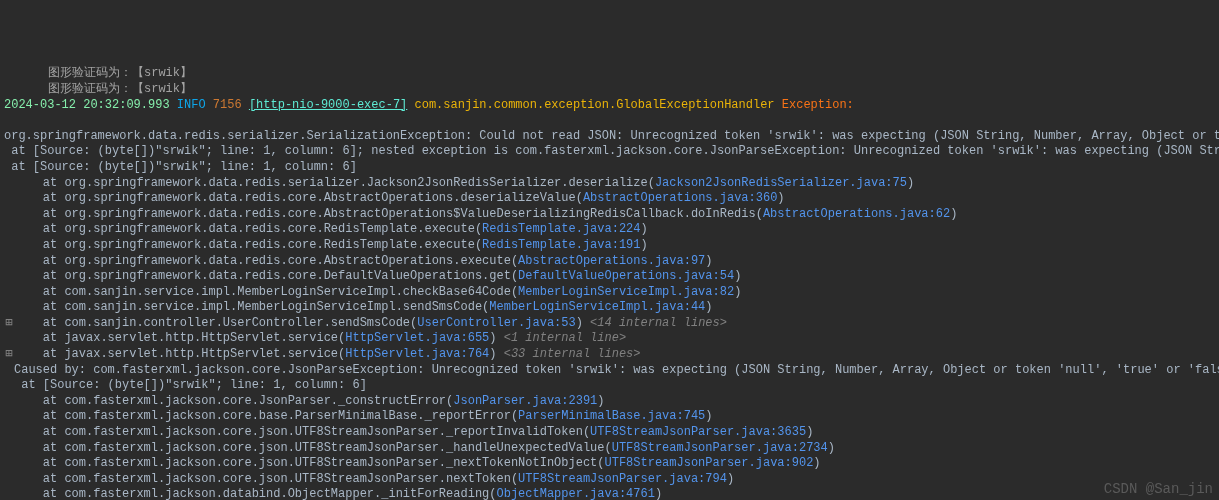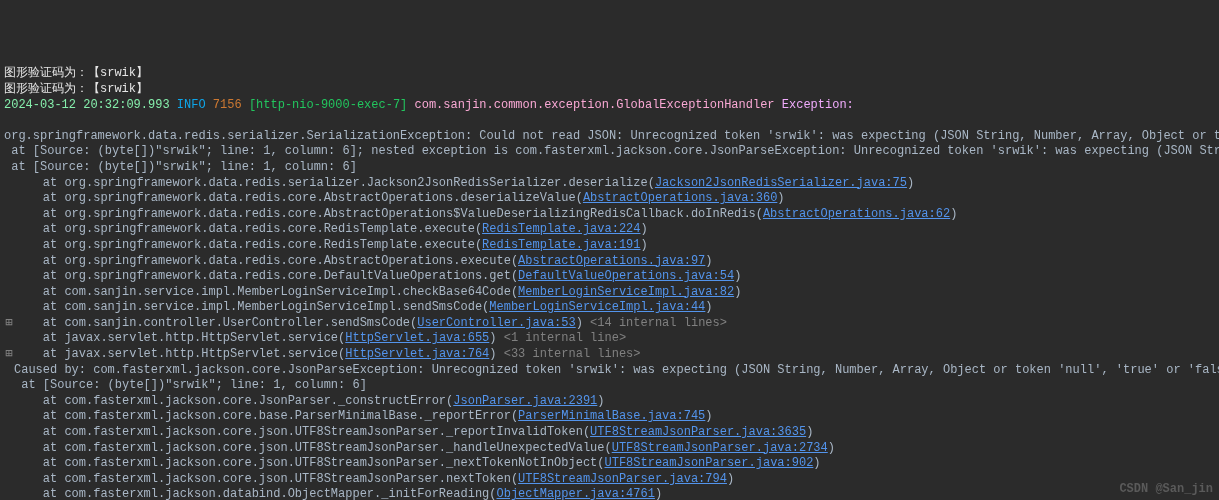--- a/index.html
+++ b/index.html
@@ -14,67 +14,68 @@
       font-size: 12px;
       line-height: 1.3;
       padding: 4px;
       white-space: pre;
       overflow: hidden;
     }
     .log-line {
       display: block;
     }
     .chinese-text {
-      color: #e5e5e5;
+      color: #a3a3a3;
+      margin-left: 44px;
     }
     .timestamp {
       color: #86efac;
     }
     .level-info {
       color: #0ea5e9;
     }
     .thread-id {
       color: #cc7832;
       margin-top: 32px;
     }
     .thread-name {
-      color: #22c55e;
+      color: #5eead4;
+      text-decoration: underline;
     }
     .class-name {
-      color: #f9a8d4;
+      color: #eab308;
       text-align: center;
     }
     .exception-label {
-      color: #f0abfc;
+      color: #f97316;
       text-align: right;
     }
     .stack-trace {
       color: #a9b7c6;
     }
     .link {
       color: #5394ec;
-      text-decoration: underline;
       cursor: pointer;
     }
     .internal {
       color: #808080;
+      font-style: italic;
     }
     .gutter-icon {
       display: inline-block;
       width: 10px;
       color: #808080;
       text-align: center;
     }
     .watermark {
       position: fixed;
       bottom: 2px;
       right: 6px;
-      font-size: 12px;
+      font-size: 14px;
       color: #5a5a5a;
-      font-weight: bold;
     }
   </style>
 </head>
 <body>
 
 
 
 <div id="console-output"><span class="log-line chinese-text">图形验证码为：【srwik】</span><span class="log-line chinese-text">图形验证码为：【srwik】</span><span class="log-line"><span class="timestamp">2024-03-12 20:32:09.993</span> <span class="level-info">INFO</span> <span class="thread-id">7156</span> <span class="thread-name">[http-nio-9000-exec-7]</span> <span class="class-name">com.sanjin.common.exception.GlobalExceptionHandler</span><span class="exception-label"> Exception:</span></span><span class="log-line"> </span><span class="log-line stack-trace">org.springframework.data.redis.serializer.SerializationException: Could not read JSON: Unrecognized token 'srwik': was expecting (JSON String, Number, Array, Object or token 'null', 'true' or 'false')</span><span class="log-line stack-trace"> at [Source: (byte[])"srwik"; line: 1, column: 6]; nested exception is com.fasterxml.jackson.core.JsonParseException: Unrecognized token 'srwik': was expecting (JSON String, Number, Array, Object or token 'null', 'true' or '</span><span class="log-line stack-trace"> at [Source: (byte[])"srwik"; line: 1, column: 6]</span><span class="log-line"><span class="gutter-icon"> </span><span class="stack-trace">    at org.springframework.data.redis.serializer.Jackson2JsonRedisSerializer.deserialize(</span><span class="link">Jackson2JsonRedisSerializer.java:75</span><span class="stack-trace">)</span></span><span class="log-line"><span class="gutter-icon"> </span><span class="stack-trace">    at org.springframework.data.redis.core.AbstractOperations.deserializeValue(</span><span class="link">AbstractOperations.java:360</span><span class="stack-trace">)</span></span><span class="log-line"><span class="gutter-icon"> </span><span class="stack-trace">    at org.springframework.data.redis.core.AbstractOperations$ValueDeserializingRedisCallback.doInRedis(</span><span class="link">AbstractOperations.java:62</span><span class="stack-trace">)</span></span><span class="log-line"><span class="gutter-icon"> </span><span class="stack-trace">    at org.springframework.data.redis.core.RedisTemplate.execute(</span><span class="link">RedisTemplate.java:224</span><span class="stack-trace">)</span></span><span class="log-line"><span class="gutter-icon"> </span><span class="stack-trace">    at org.springframework.data.redis.core.RedisTemplate.execute(</span><span class="link">RedisTemplate.java:191</span><span class="stack-trace">)</span></span><span class="log-line"><span class="gutter-icon"> </span><span class="stack-trace">    at org.springframework.data.redis.core.AbstractOperations.execute(</span><span class="link">AbstractOperations.java:97</span><span class="stack-trace">)</span></span><span class="log-line"><span class="gutter-icon"> </span><span class="stack-trace">    at org.springframework.data.redis.core.DefaultValueOperations.get(</span><span class="link">DefaultValueOperations.java:54</span><span class="stack-trace">)</span></span><span class="log-line"><span class="gutter-icon"> </span><span class="stack-trace">    at com.sanjin.service.impl.MemberLoginServiceImpl.checkBase64Code(</span><span class="link">MemberLoginServiceImpl.java:82</span><span class="stack-trace">)</span></span><span class="log-line"><span class="gutter-icon"> </span><span class="stack-trace">    at com.sanjin.service.impl.MemberLoginServiceImpl.sendSmsCode(</span><span class="link">MemberLoginServiceImpl.java:44</span><span class="stack-trace">)</span></span><span class="log-line"><span class="gutter-icon">⊞</span><span class="stack-trace">    at com.sanjin.controller.UserController.sendSmsCode(</span><span class="link">UserController.java:53</span><span class="stack-trace">) </span><span class="internal">&lt;14 internal lines&gt;</span></span><span class="log-line"><span class="gutter-icon"> </span><span class="stack-trace">    at javax.servlet.http.HttpServlet.service(</span><span class="link">HttpServlet.java:655</span><span class="stack-trace">) </span><span class="internal">&lt;1 internal line&gt;</span></span><span class="log-line"><span class="gutter-icon">⊞</span><span class="stack-trace">    at javax.servlet.http.HttpServlet.service(</span><span class="link">HttpServlet.java:764</span><span class="stack-trace">) </span><span class="internal">&lt;33 internal lines&gt;</span></span><span class="log-line stack-trace"><span class="gutter-icon"> </span>Caused by: com.fasterxml.jackson.core.JsonParseException: Unrecognized token 'srwik': was expecting (JSON String, Number, Array, Object or token 'null', 'true' or 'false')</span><span class="log-line stack-trace"><span class="gutter-icon"> </span> at [Source: (byte[])"srwik"; line: 1, column: 6]</span><span class="log-line"><span class="gutter-icon"> </span><span class="stack-trace">    at com.fasterxml.jackson.core.JsonParser._constructError(</span><span class="link">JsonParser.java:2391</span><span class="stack-trace">)</span></span><span class="log-line"><span class="gutter-icon"> </span><span class="stack-trace">    at com.fasterxml.jackson.core.base.ParserMinimalBase._reportError(</span><span class="link">ParserMinimalBase.java:745</span><span class="stack-trace">)</span></span><span class="log-line"><span class="gutter-icon"> </span><span class="stack-trace">    at com.fasterxml.jackson.core.json.UTF8StreamJsonParser._reportInvalidToken(</span><span class="link">UTF8StreamJsonParser.java:3635</span><span class="stack-trace">)</span></span><span class="log-line"><span class="gutter-icon"> </span><span class="stack-trace">    at com.fasterxml.jackson.core.json.UTF8StreamJsonParser._handleUnexpectedValue(</span><span class="link">UTF8StreamJsonParser.java:2734</span><span class="stack-trace">)</span></span><span class="log-line"><span class="gutter-icon"> </span><span class="stack-trace">    at com.fasterxml.jackson.core.json.UTF8StreamJsonParser._nextTokenNotInObject(</span><span class="link">UTF8StreamJsonParser.java:902</span><span class="stack-trace">)</span></span><span class="log-line"><span class="gutter-icon"> </span><span class="stack-trace">    at com.fasterxml.jackson.core.json.UTF8StreamJsonParser.nextToken(</span><span class="link">UTF8StreamJsonParser.java:794</span><span class="stack-trace">)</span></span><span class="log-line"><span class="gutter-icon"> </span><span class="stack-trace">    at com.fasterxml.jackson.databind.ObjectMapper._initForReading(</span><span class="link">ObjectMapper.java:4761</span><span class="stack-trace">)</span></span></div>
 
 <div class="watermark">CSDN @San_jin</div>

